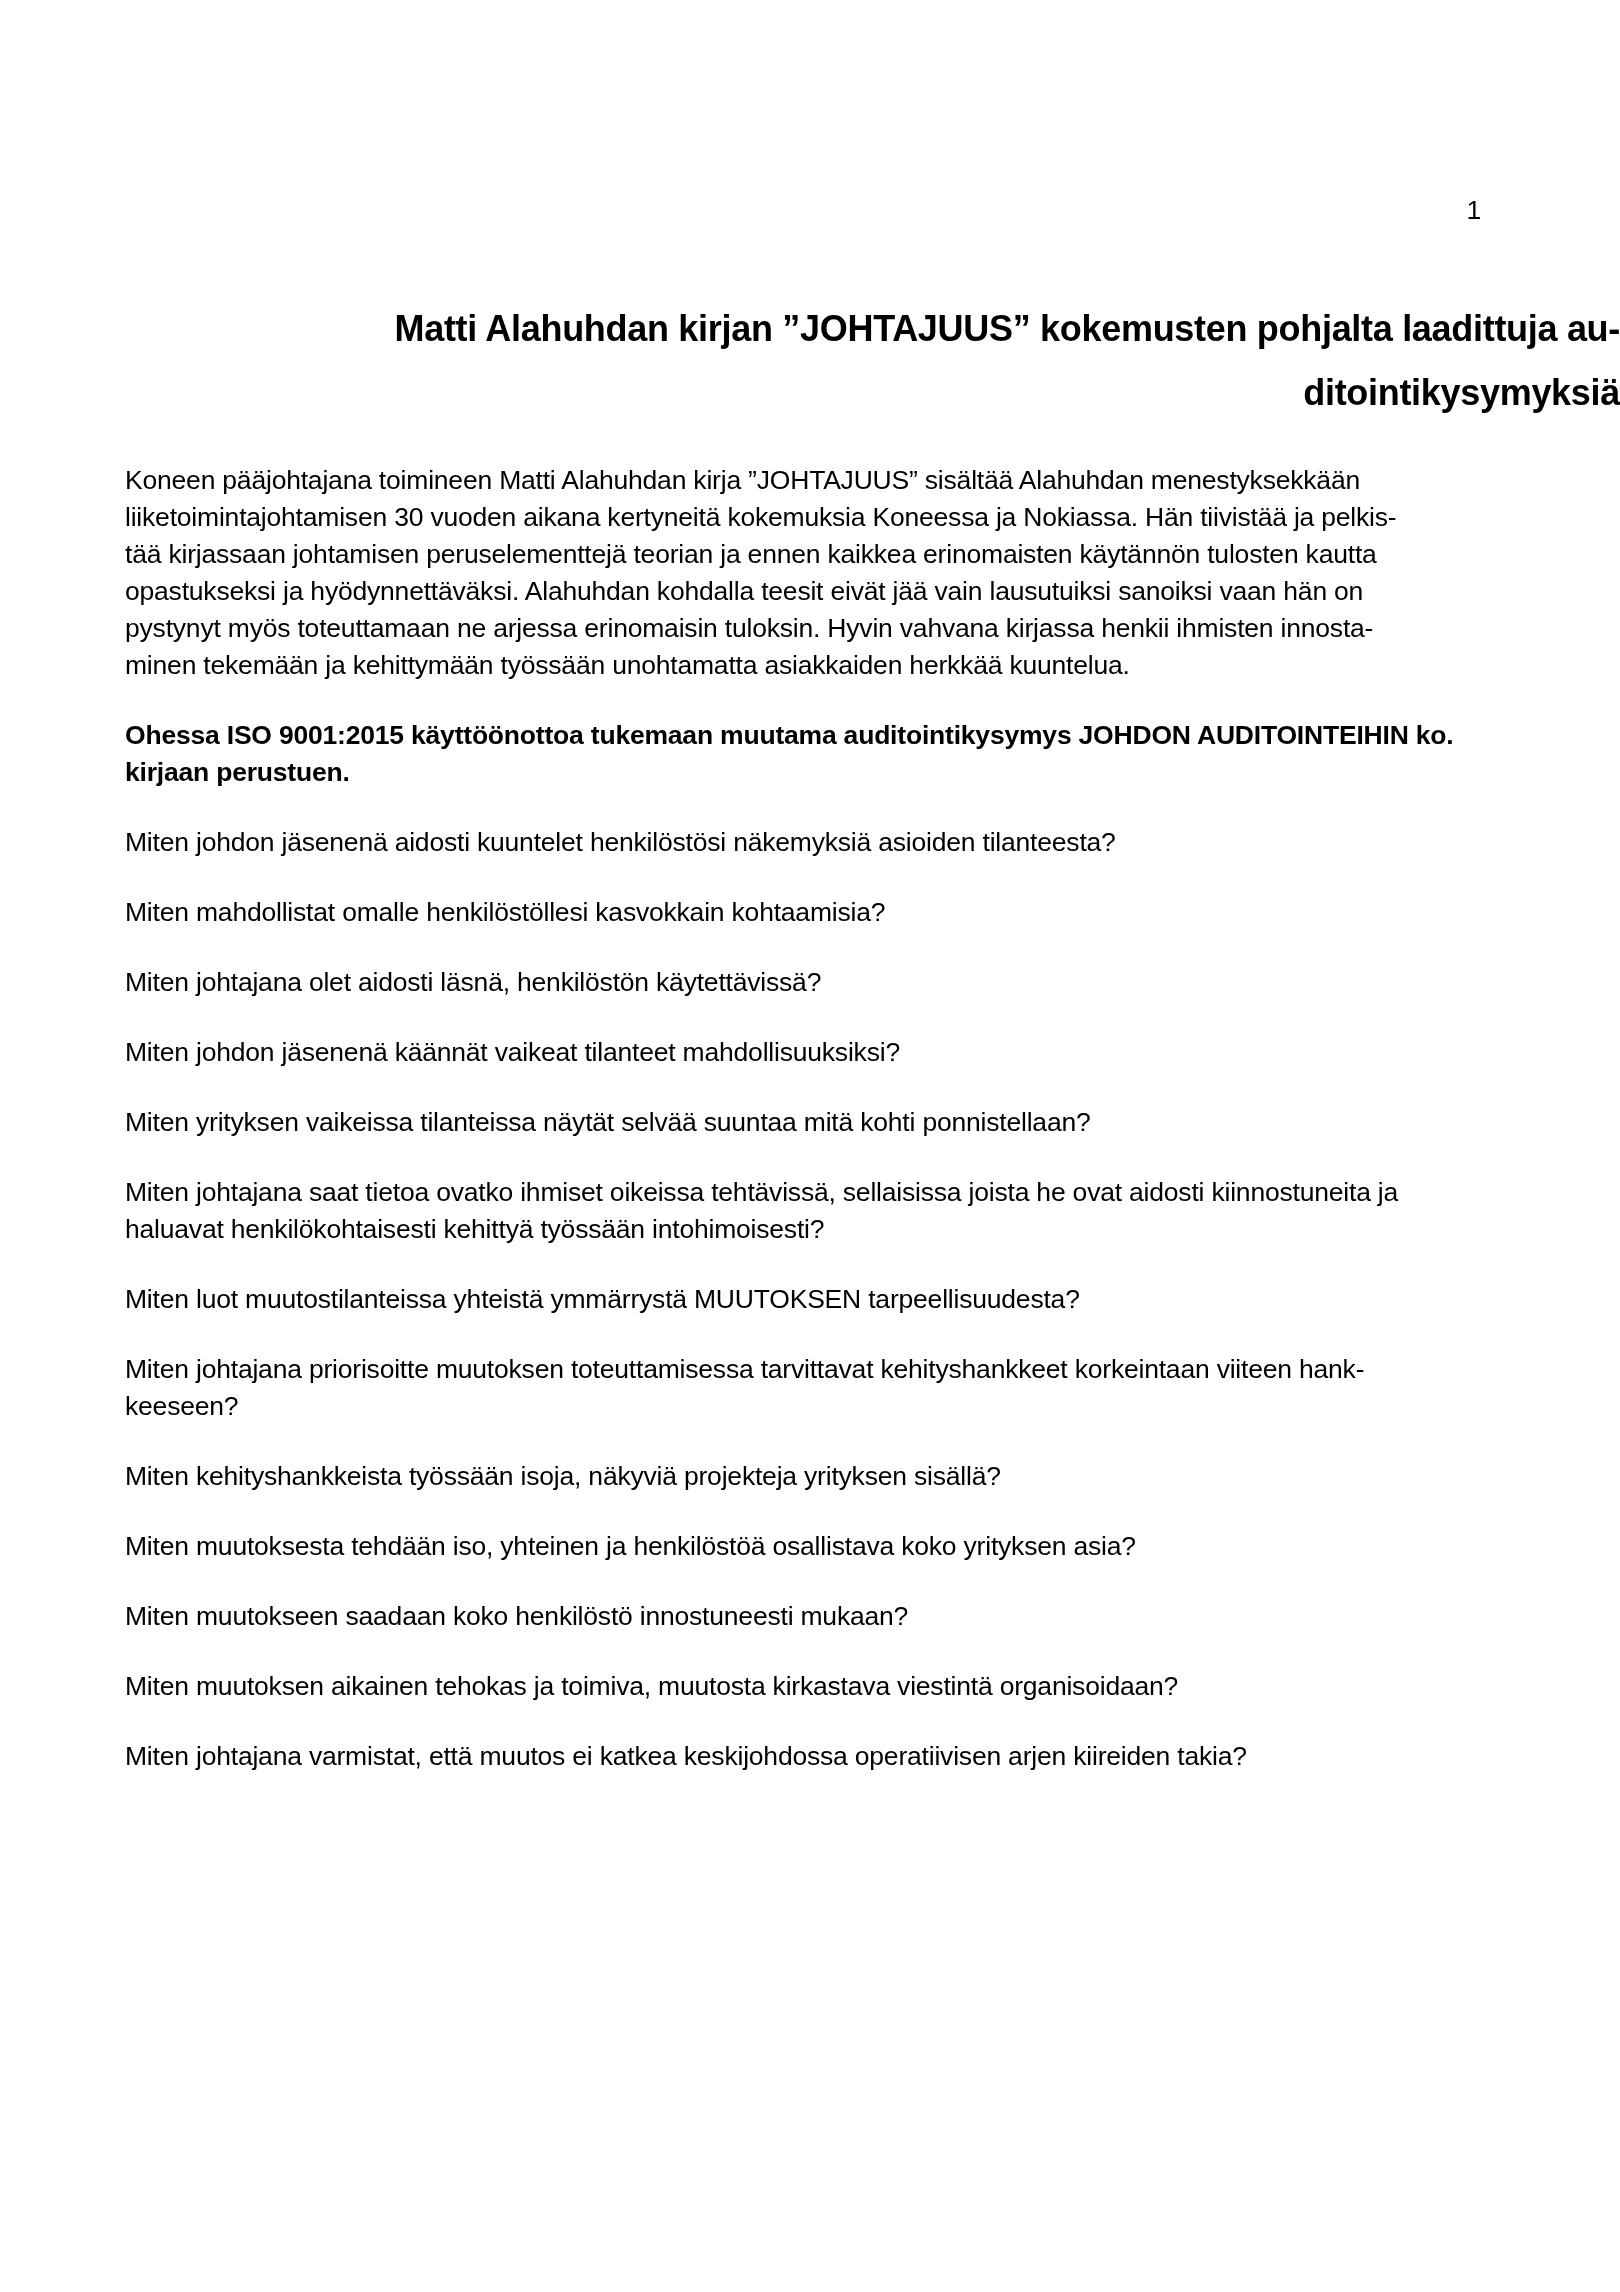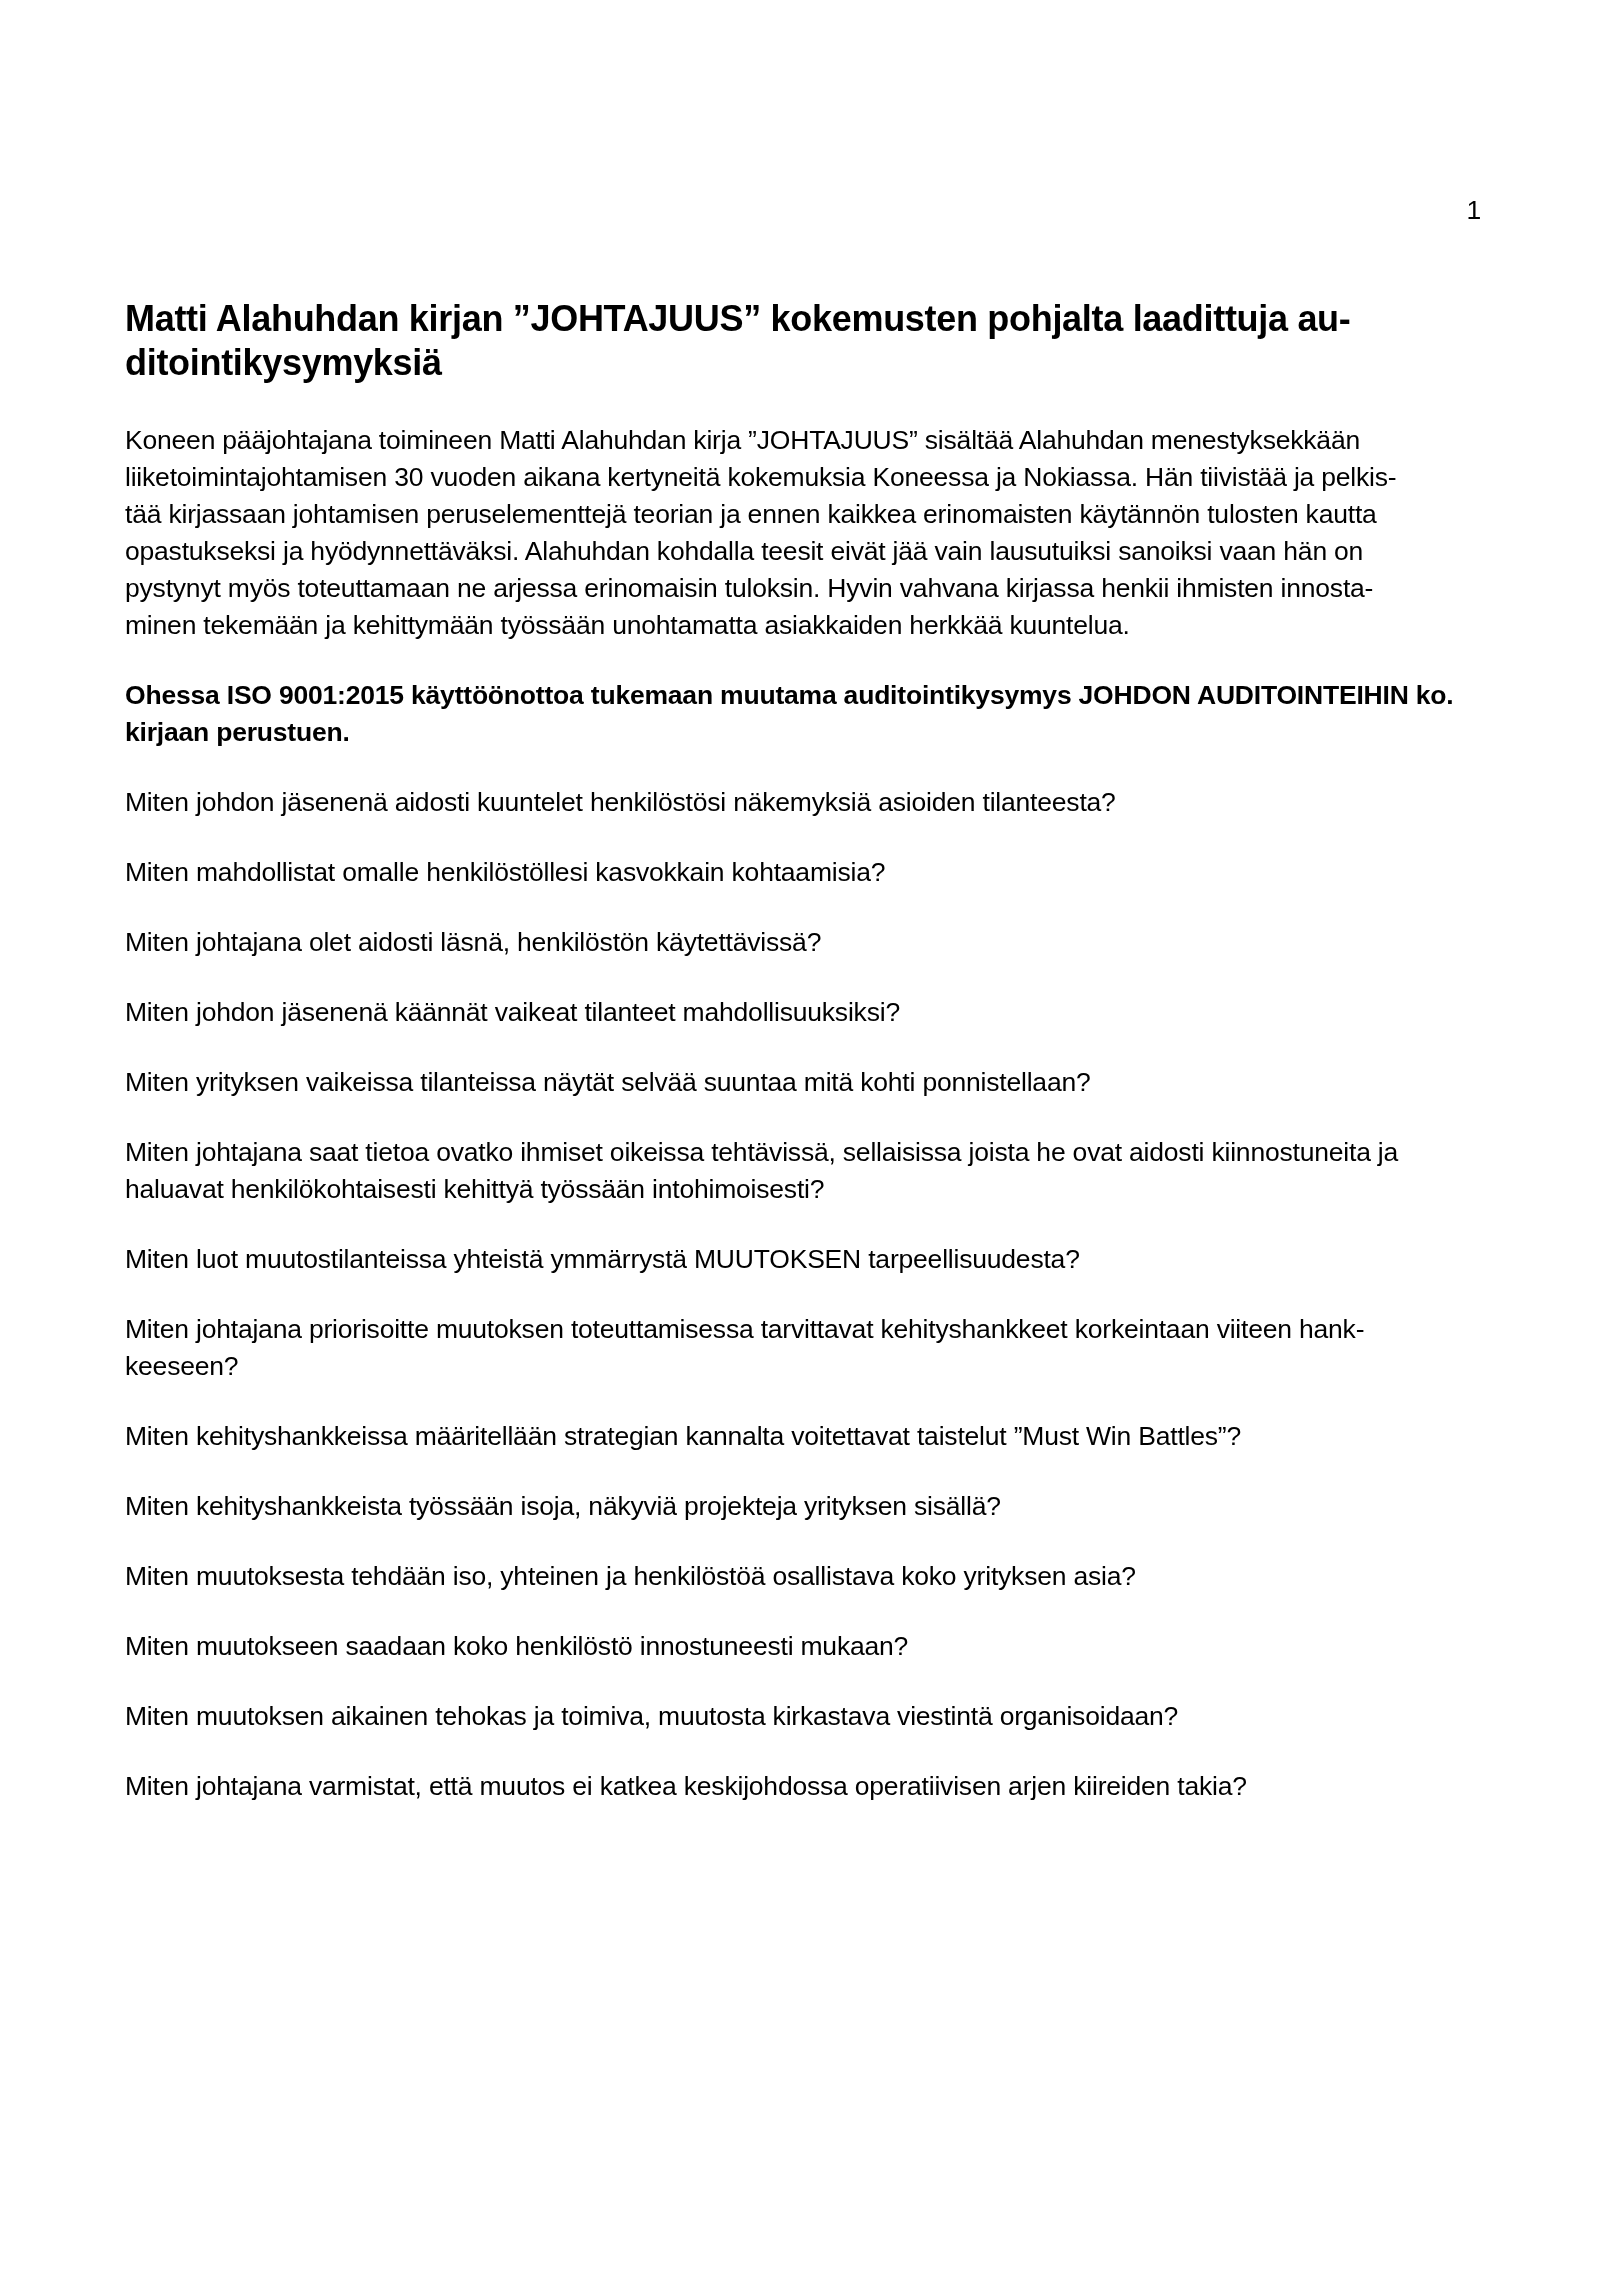--- a/index.html
+++ b/index.html
@@ -26,24 +26,25 @@
   }
   .content {
     position: absolute;
     left: 125px;
     top: 297px;
     width: 1495px;
   }
   .doc-title {
     font-size: 36px;
     font-weight: 700;
-    line-height: 44px;
+    line-height: 64px;
     letter-spacing: -0.3px;
     margin: 0 0 37px 0;
     white-space: pre-line;
+    text-align: right;
   }
   .para {
     font-size: 26.5px;
     line-height: 37px;
     letter-spacing: -0.2px;
     margin: 0 0 33px 0;
     white-space: pre-line;
   }
   .bold {
     font-weight: 700;
@@ -77,21 +78,20 @@
     <p class="para">Miten johtajana olet aidosti läsnä, henkilöstön käytettävissä?</p>
     <p class="para">Miten johdon jäsenenä käännät vaikeat tilanteet mahdollisuuksiksi?</p>
     <p class="para">Miten yrityksen vaikeissa tilanteissa näytät selvää suuntaa mitä kohti ponnistellaan?</p>
     <p class="para">Miten johtajana saat tietoa ovatko ihmiset oikeissa tehtävissä, sellaisissa joista he ovat aidosti kiinnostuneita ja
 haluavat henkilökohtaisesti kehittyä työssään intohimoisesti?</p>
 
 
     <p class="para">Miten luot muutostilanteissa yhteistä ymmärrystä MUUTOKSEN tarpeellisuudesta?</p>
     <p class="para">Miten johtajana priorisoitte muutoksen toteuttamisessa tarvittavat kehityshankkeet korkeintaan viiteen hank-
 keeseen?</p>
-    <p class="para">Miten kehityshankkeissa määritellään strategian kannalta voitettavat taistelut ”Must Win Battles”?</p>
     <p class="para">Miten kehityshankkeista työssään isoja, näkyviä projekteja yrityksen sisällä?</p>
     <p class="para">Miten muutoksesta tehdään iso, yhteinen ja henkilöstöä osallistava koko yrityksen asia?</p>
     <p class="para">Miten muutokseen saadaan koko henkilöstö innostuneesti mukaan?</p>
     <p class="para">Miten muutoksen aikainen tehokas ja toimiva, muutosta kirkastava viestintä organisoidaan?</p>
     <p class="para">Miten johtajana varmistat, että muutos ei katkea keskijohdossa operatiivisen arjen kiireiden takia?</p>
 
   </div>
 </div>
 
 

